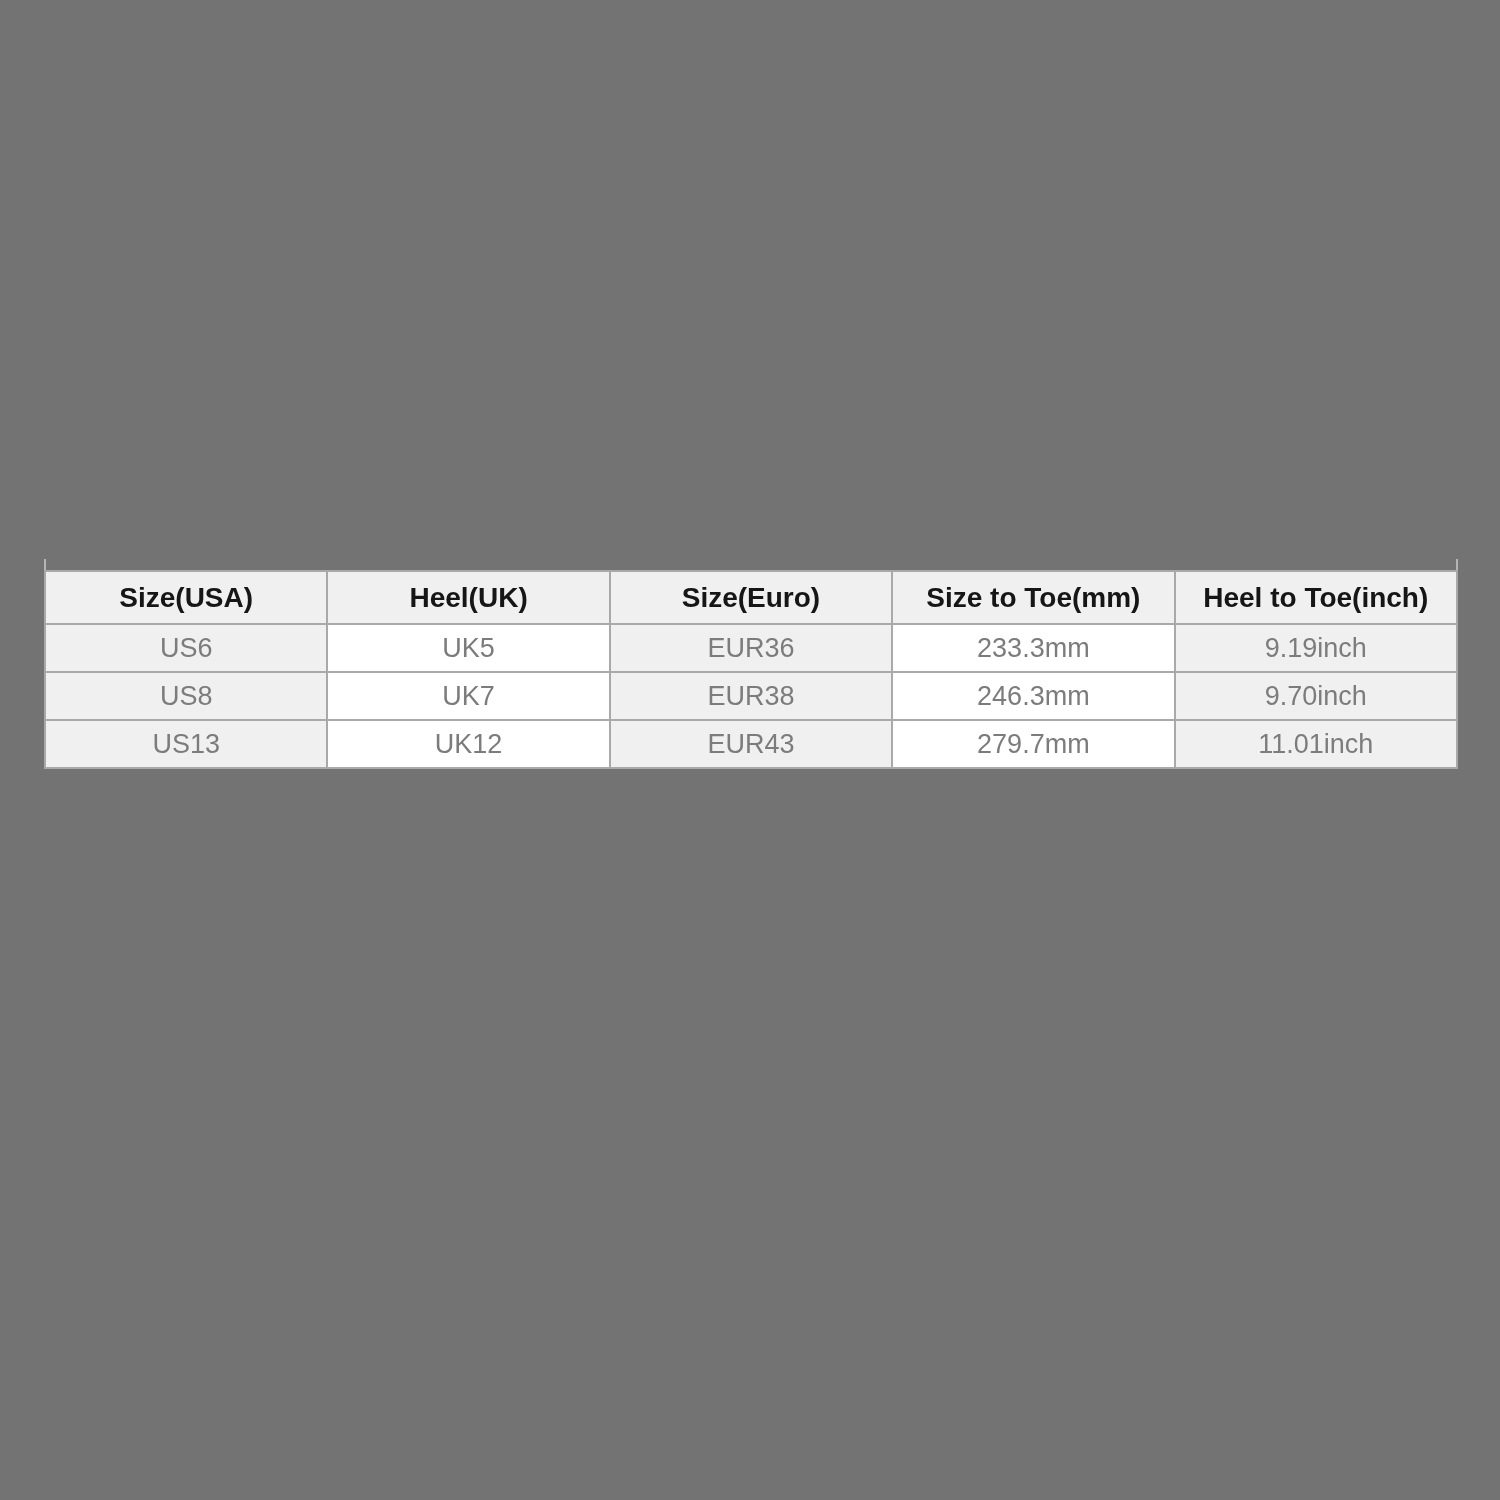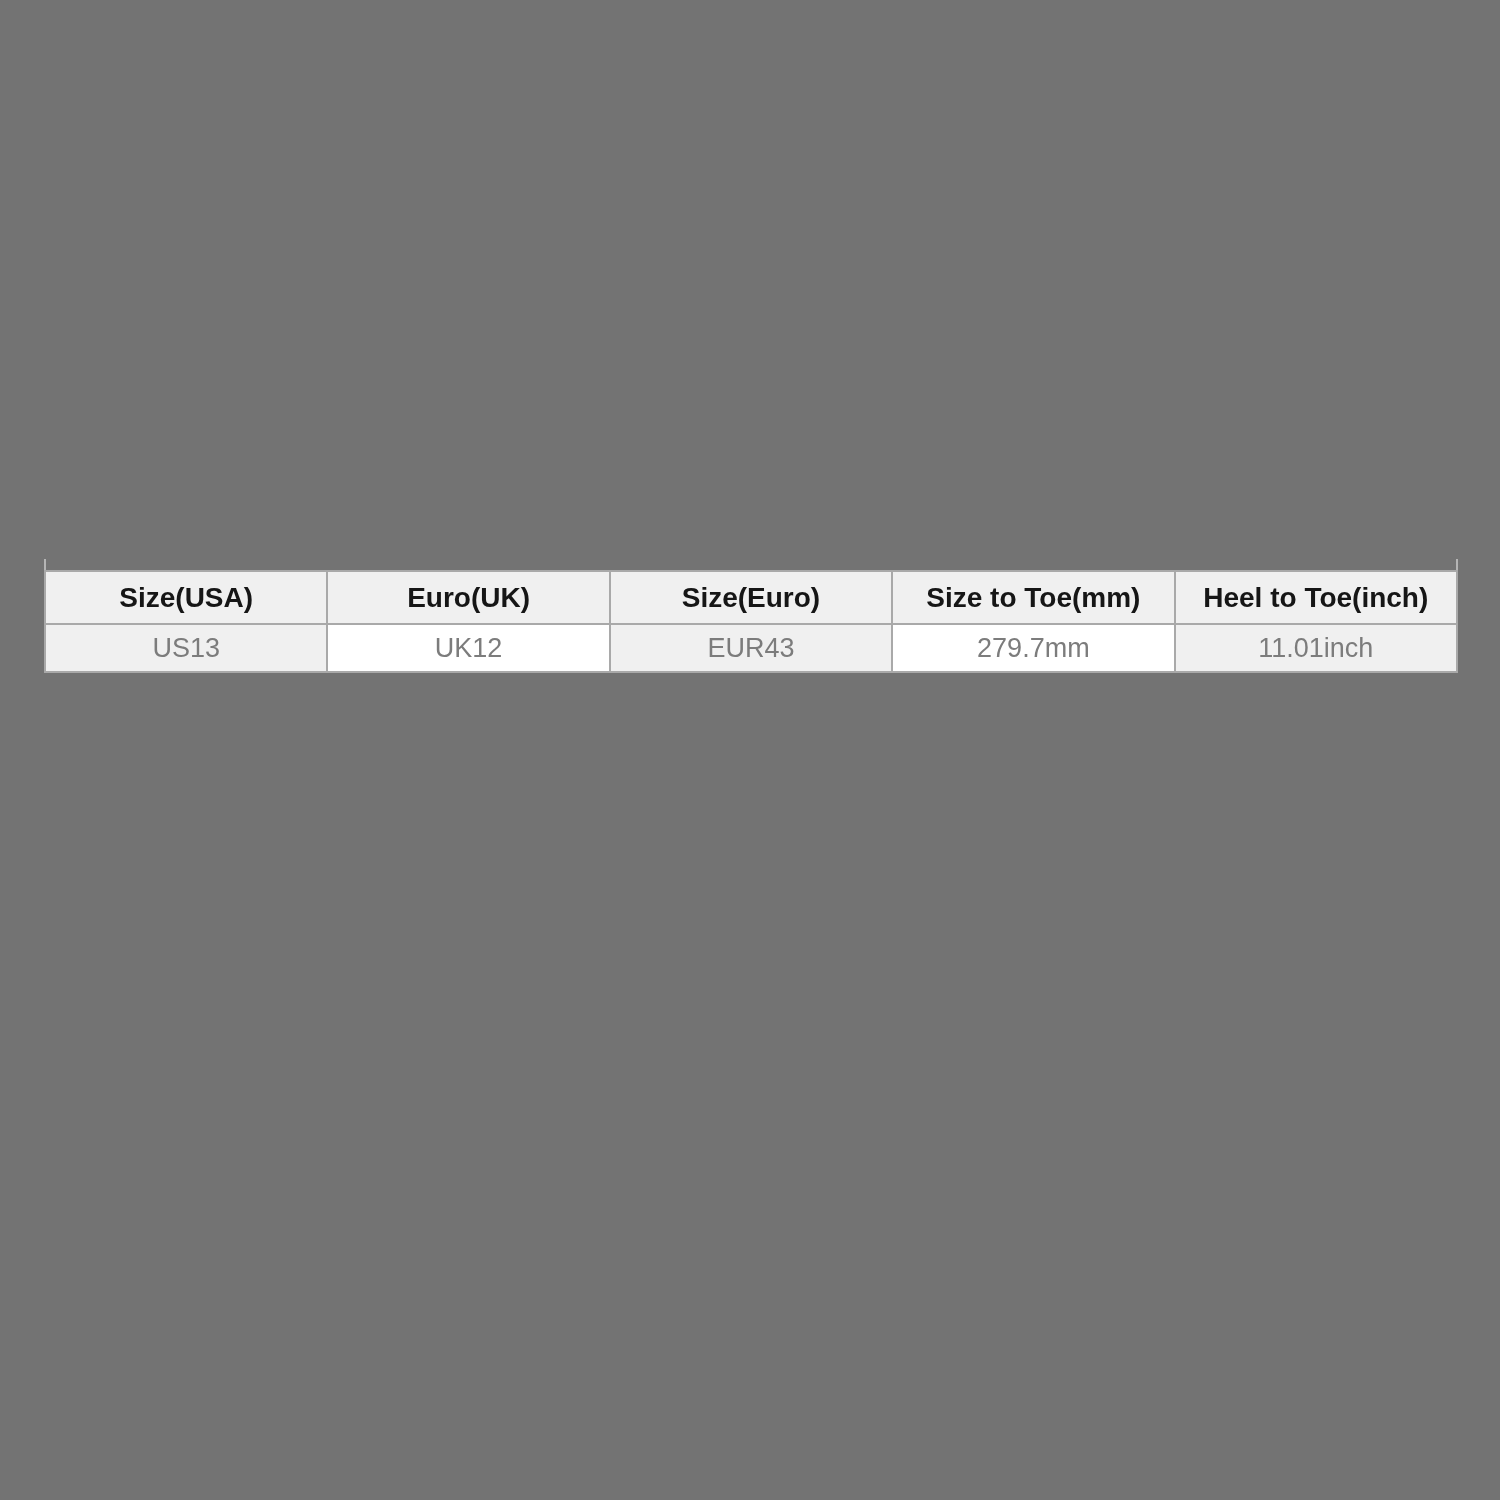--- a/index.html
+++ b/index.html
@@ -67,27 +67,41 @@
 <div class="canvas">
 
   <div class="tick tick-left"></div>
   <div class="tick tick-right"></div>
 
   <div class="size-table-wrap">
     <table class="size-table">
       <thead>
         <tr>
           <th>Size(USA)</th>
-          <th>Euro(UK)</th>
+          <th>Heel(UK)</th>
           <th>Size(Euro)</th>
           <th>Size to Toe(mm)</th>
           <th>Heel to Toe(inch)</th>
         </tr>
       </thead>
       <tbody id="table-body">
+          <tr>
+            <td>US6</td>
+            <td>UK5</td>
+            <td>EUR36</td>
+            <td>233.3mm</td>
+            <td>9.19inch</td>
+          </tr>
+          <tr>
+            <td>US8</td>
+            <td>UK7</td>
+            <td>EUR38</td>
+            <td>246.3mm</td>
+            <td>9.70inch</td>
+          </tr>
           <tr>
             <td>US13</td>
             <td>UK12</td>
             <td>EUR43</td>
             <td>279.7mm</td>
             <td>11.01inch</td>
           </tr>
         </tbody>
     </table>
   </div>

